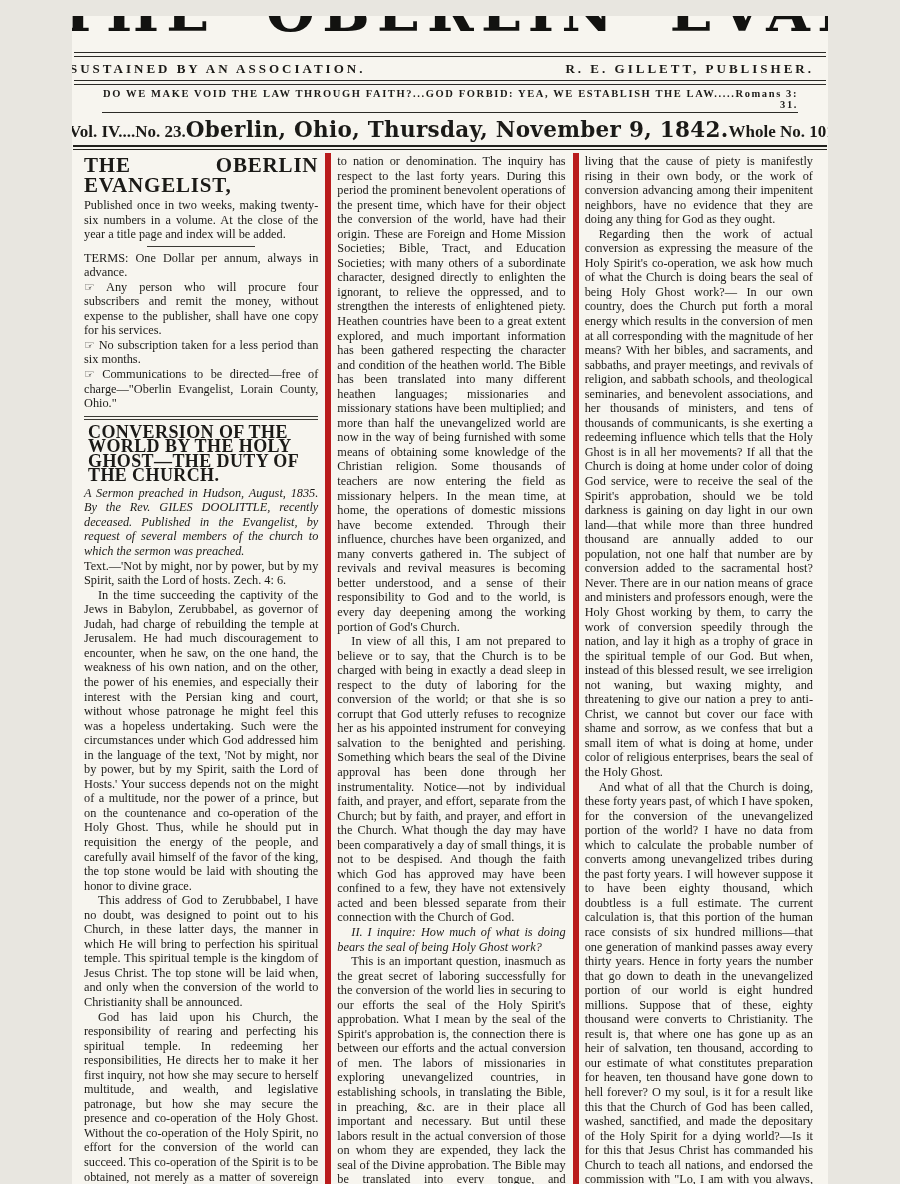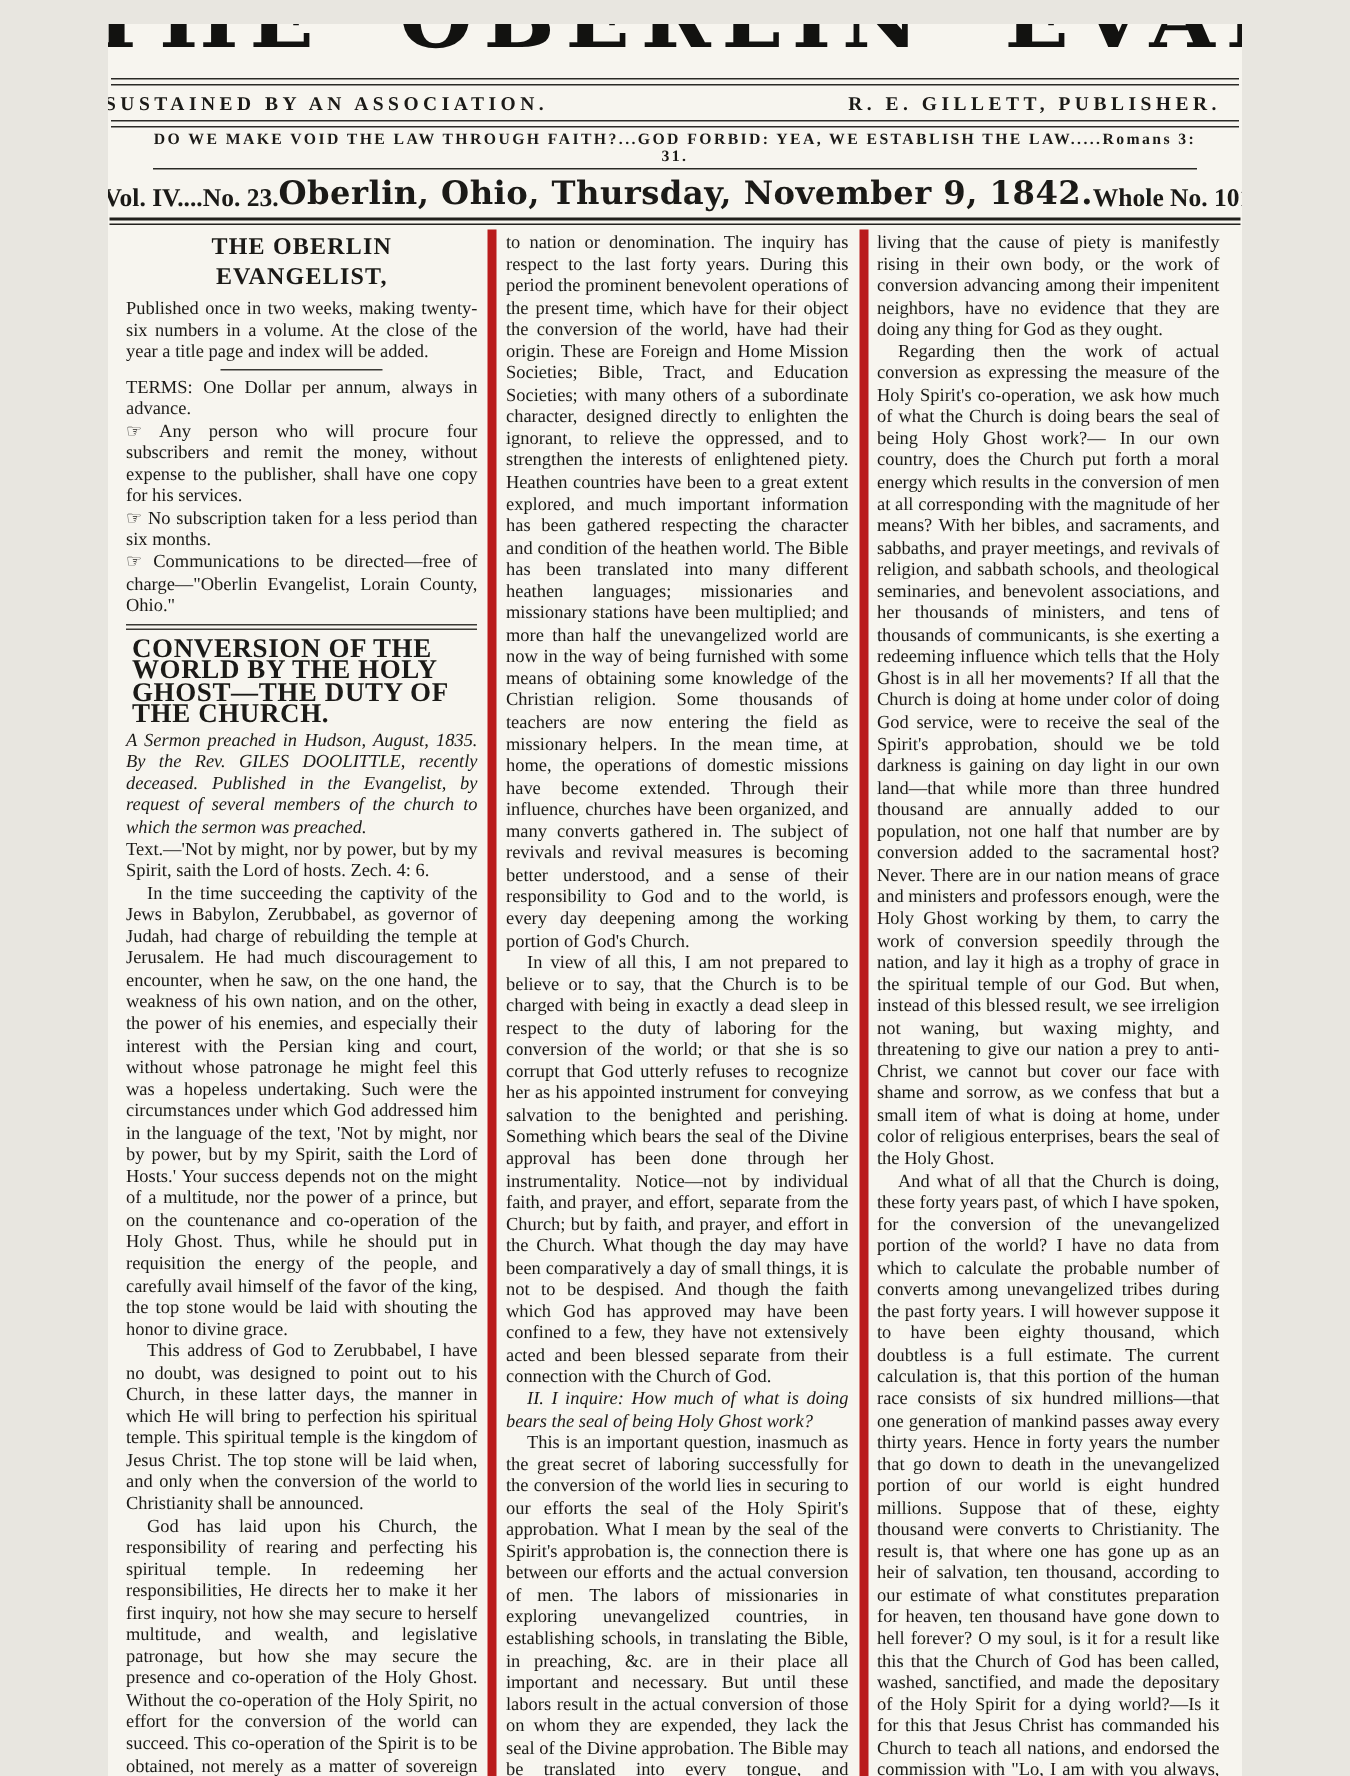--- a/index.html
+++ b/index.html
@@ -26,21 +26,21 @@
   }
   .rule-double{border-top:1px solid #2b2a26;border-bottom:1px solid #2b2a26;height:3px;margin:0 2px;}
   .rule-thick{border-top:2px solid #22211d;border-bottom:1px solid #22211d;height:2px;margin:0 1px;}
   .pub-row{
     display:flex;justify-content:space-between;align-items:center;
     padding:4px 14px 3px 2px;
     font-size:13px;font-weight:bold;letter-spacing:3px;
   }
   .pub-row .left{margin-left:-4px;}
   .motto-band{
-    text-align:center;padding:3px 0 2px;margin:0 30px;
+    text-align:right;padding:3px 0 2px;margin:0 30px;
     font-size:10.5px;font-weight:bold;letter-spacing:1.6px;
     border-bottom:1px solid #2b2a26;
   }
   .date-row{
     display:flex;justify-content:space-between;align-items:flex-end;
     padding:4px 8px 3px 0;
   }
   .date-row .vol{font-size:17px;font-weight:bold;margin-left:-3px;white-space:nowrap;}
   .date-row .dateline{font-size:21.5px;font-weight:bold;letter-spacing:0.3px;white-space:nowrap;font-family:"DejaVu Serif",serif;}
   .date-row .whole{font-size:17px;font-weight:bold;white-space:nowrap;}
@@ -50,21 +50,21 @@
     height:1058px;overflow:hidden;
     padding:3px 8px 0 6px;box-sizing:border-box;
   }
   .col{
     padding:1px 7px 0 6px;
     font-size:12.3px;line-height:14.55px;
     text-align:justify;overflow:hidden;
   }
   .col + .col{border-left:6px solid #b91c1c;}
   .blk{margin:0;}
-  .paper-title{text-align:center;font-weight:bold;font-size:16px;letter-spacing:0.8px;line-height:20px;margin:1px 0 3px;}
+  .paper-title{font-weight:bold;font-size:21px;letter-spacing:0.8px;line-height:20px;margin:1px 0 3px;}
   .p{text-indent:14px;}
   .p-flush{}
   .p-hand{}
   .hand{font-family:"DejaVu Sans",sans-serif;font-size:12px;}
   .rule-short{border-top:1px solid #3a3934;width:46%;margin:4px auto 4px;}
   .rule-col{border-top:1px solid #3a3934;border-bottom:1px solid #3a3934;height:2px;margin:5px 0 5px;}
   .heading-2{text-align:left;font-weight:bold;font-size:18px;letter-spacing:0.4px;margin:4px 4px 3px;}
   .p-italic{font-style:italic;}
   .p-italic-indent{font-style:italic;text-indent:14px;}
   .doctrine{font-variant:small-caps;font-weight:bold;letter-spacing:0.4px;text-align:left;margin:1px 0;}

